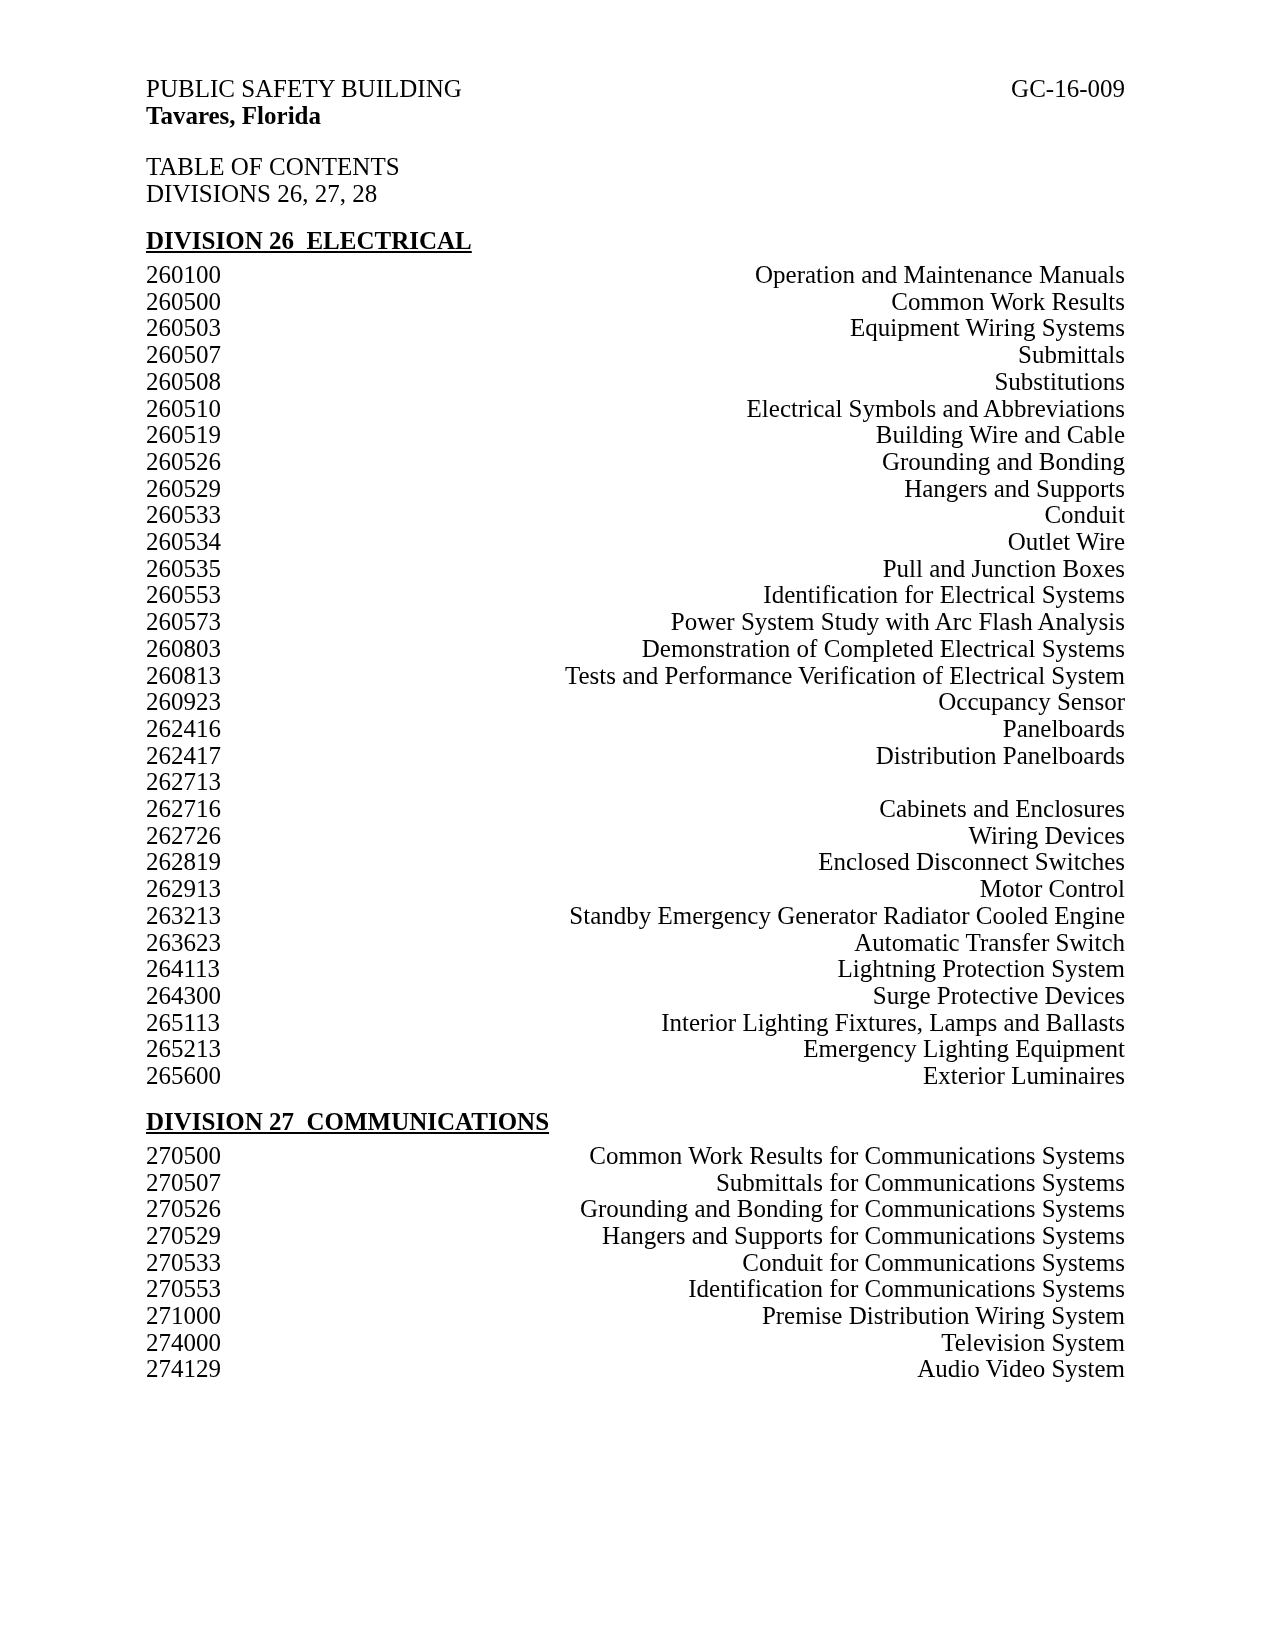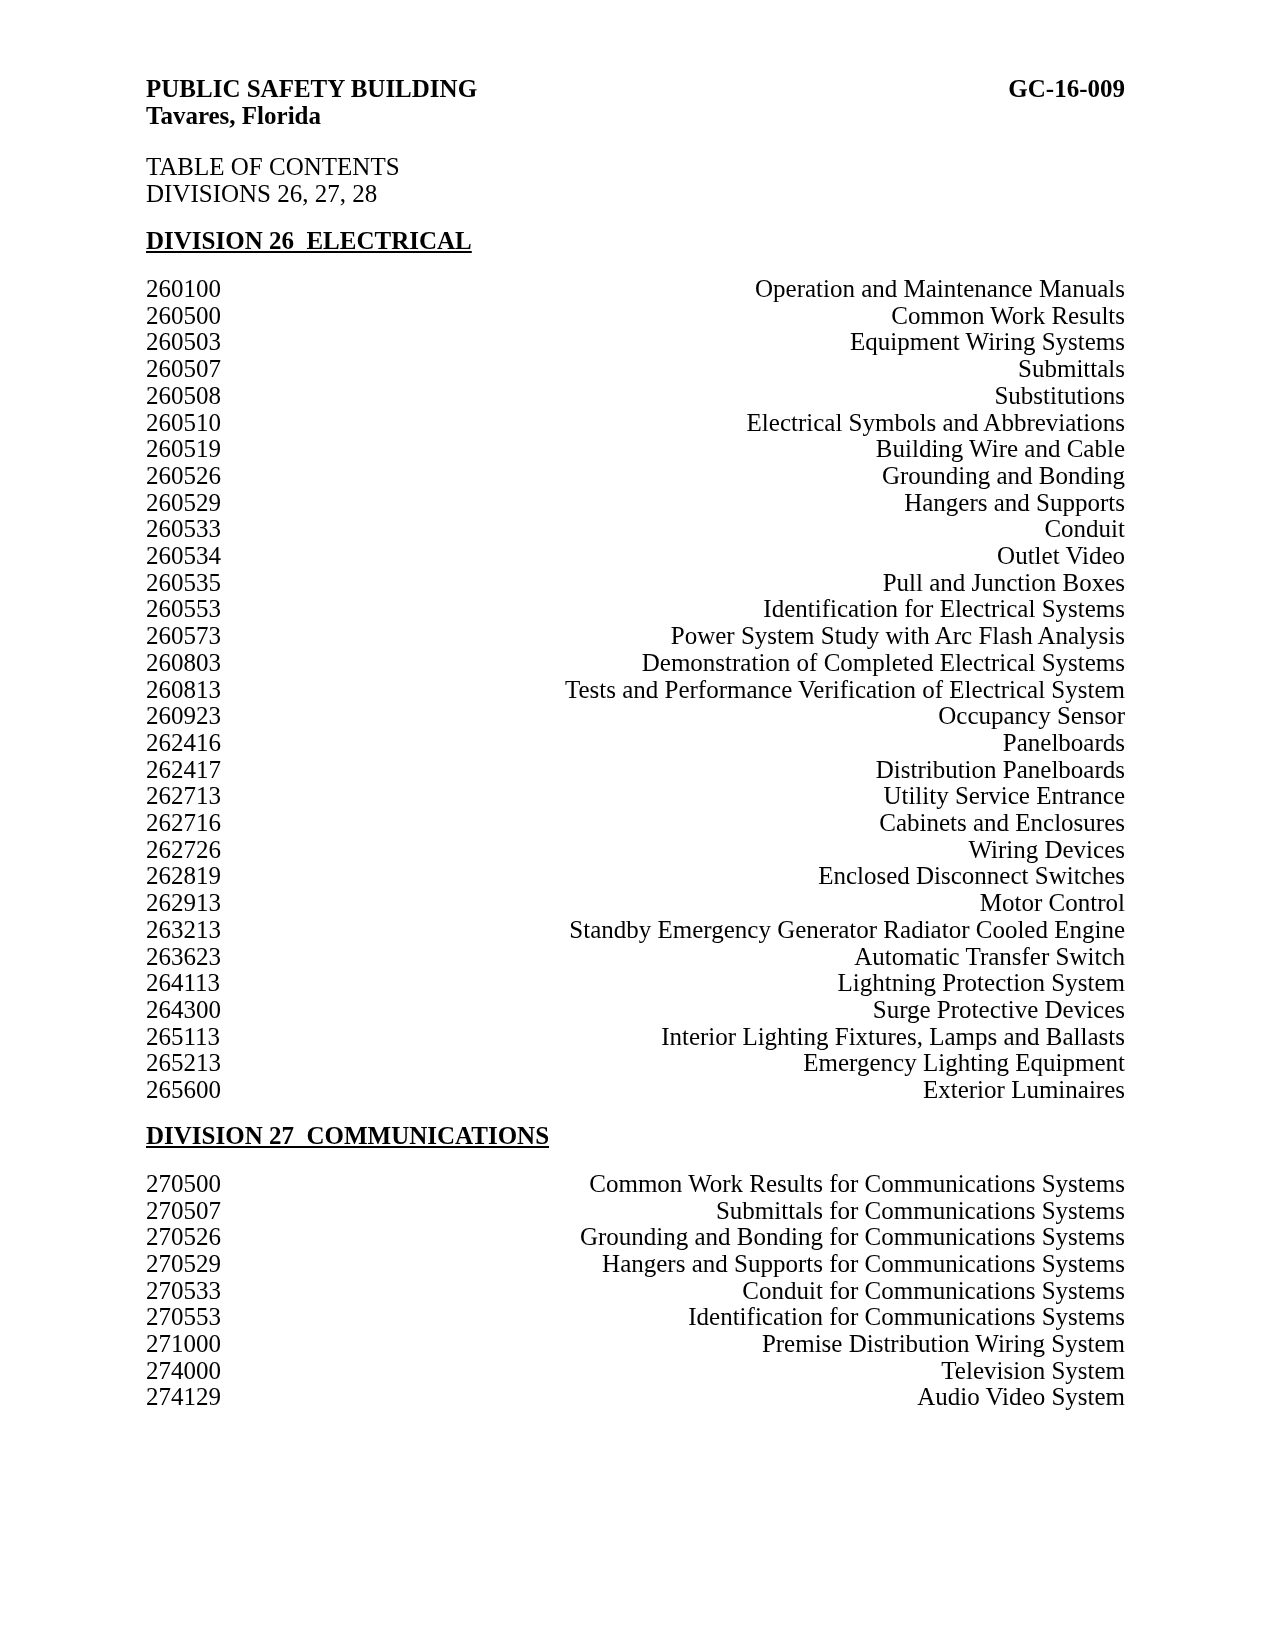--- a/index.html
+++ b/index.html
@@ -19,21 +19,21 @@
   .page {
     box-sizing: border-box;
     width: 1275px;
     height: 1651px;
     padding: 75px 150px 0 146px;
   }
   .header-row {
     display: flex;
     justify-content: space-between;
     align-items: baseline;
-    font-weight: bold;
+    font-weight: normal;
     text-align: center;
   }
   .subtitle-line {
     font-weight: bold;
   }
   .toc-head {
     margin-top: 24px;
     text-align: left;
   }
   .toc-sections {
@@ -42,21 +42,21 @@
   .section { margin: 0; }
   .division-heading {
     font-weight: bold;
     text-decoration: underline;
     white-space: pre-wrap;
     margin: 0;
   }
   .section:first-child .division-heading { margin-top: 20px; text-decoration: underline; }
   .section + .section .division-heading { margin-top: 18px; }
   .entry-list {
-    margin-top: 22px;
+    margin-top: 8px;
     line-height: 26.7px;
   }
   .entry-row {
     display: flex;
   }
   .entry-number {
     width: 150px;
     flex: 0 0 150px;
   }
   .entry-title {
@@ -130,21 +130,21 @@
     <span class="entry-title">Hangers and Supports</span>
   </div>
 
   <div class="entry-row">
     <span class="entry-number">260533</span>
     <span class="entry-title">Conduit</span>
   </div>
 
   <div class="entry-row">
     <span class="entry-number">260534</span>
-    <span class="entry-title">Outlet Video</span>
+    <span class="entry-title">Outlet Wire</span>
   </div>
 
   <div class="entry-row">
     <span class="entry-number">260535</span>
     <span class="entry-title">Pull and Junction Boxes</span>
   </div>
 
   <div class="entry-row">
     <span class="entry-number">260553</span>
     <span class="entry-title">Identification for Electrical Systems</span>
@@ -175,21 +175,20 @@
     <span class="entry-title">Panelboards</span>
   </div>
 
   <div class="entry-row">
     <span class="entry-number">262417</span>
     <span class="entry-title">Distribution Panelboards</span>
   </div>
 
   <div class="entry-row">
     <span class="entry-number">262713</span>
-    <span class="entry-title">Utility Service Entrance</span>
   </div>
 
   <div class="entry-row">
     <span class="entry-number">262716</span>
     <span class="entry-title">Cabinets and Enclosures</span>
   </div>
 
   <div class="entry-row">
     <span class="entry-number">262726</span>
     <span class="entry-title">Wiring Devices</span>

